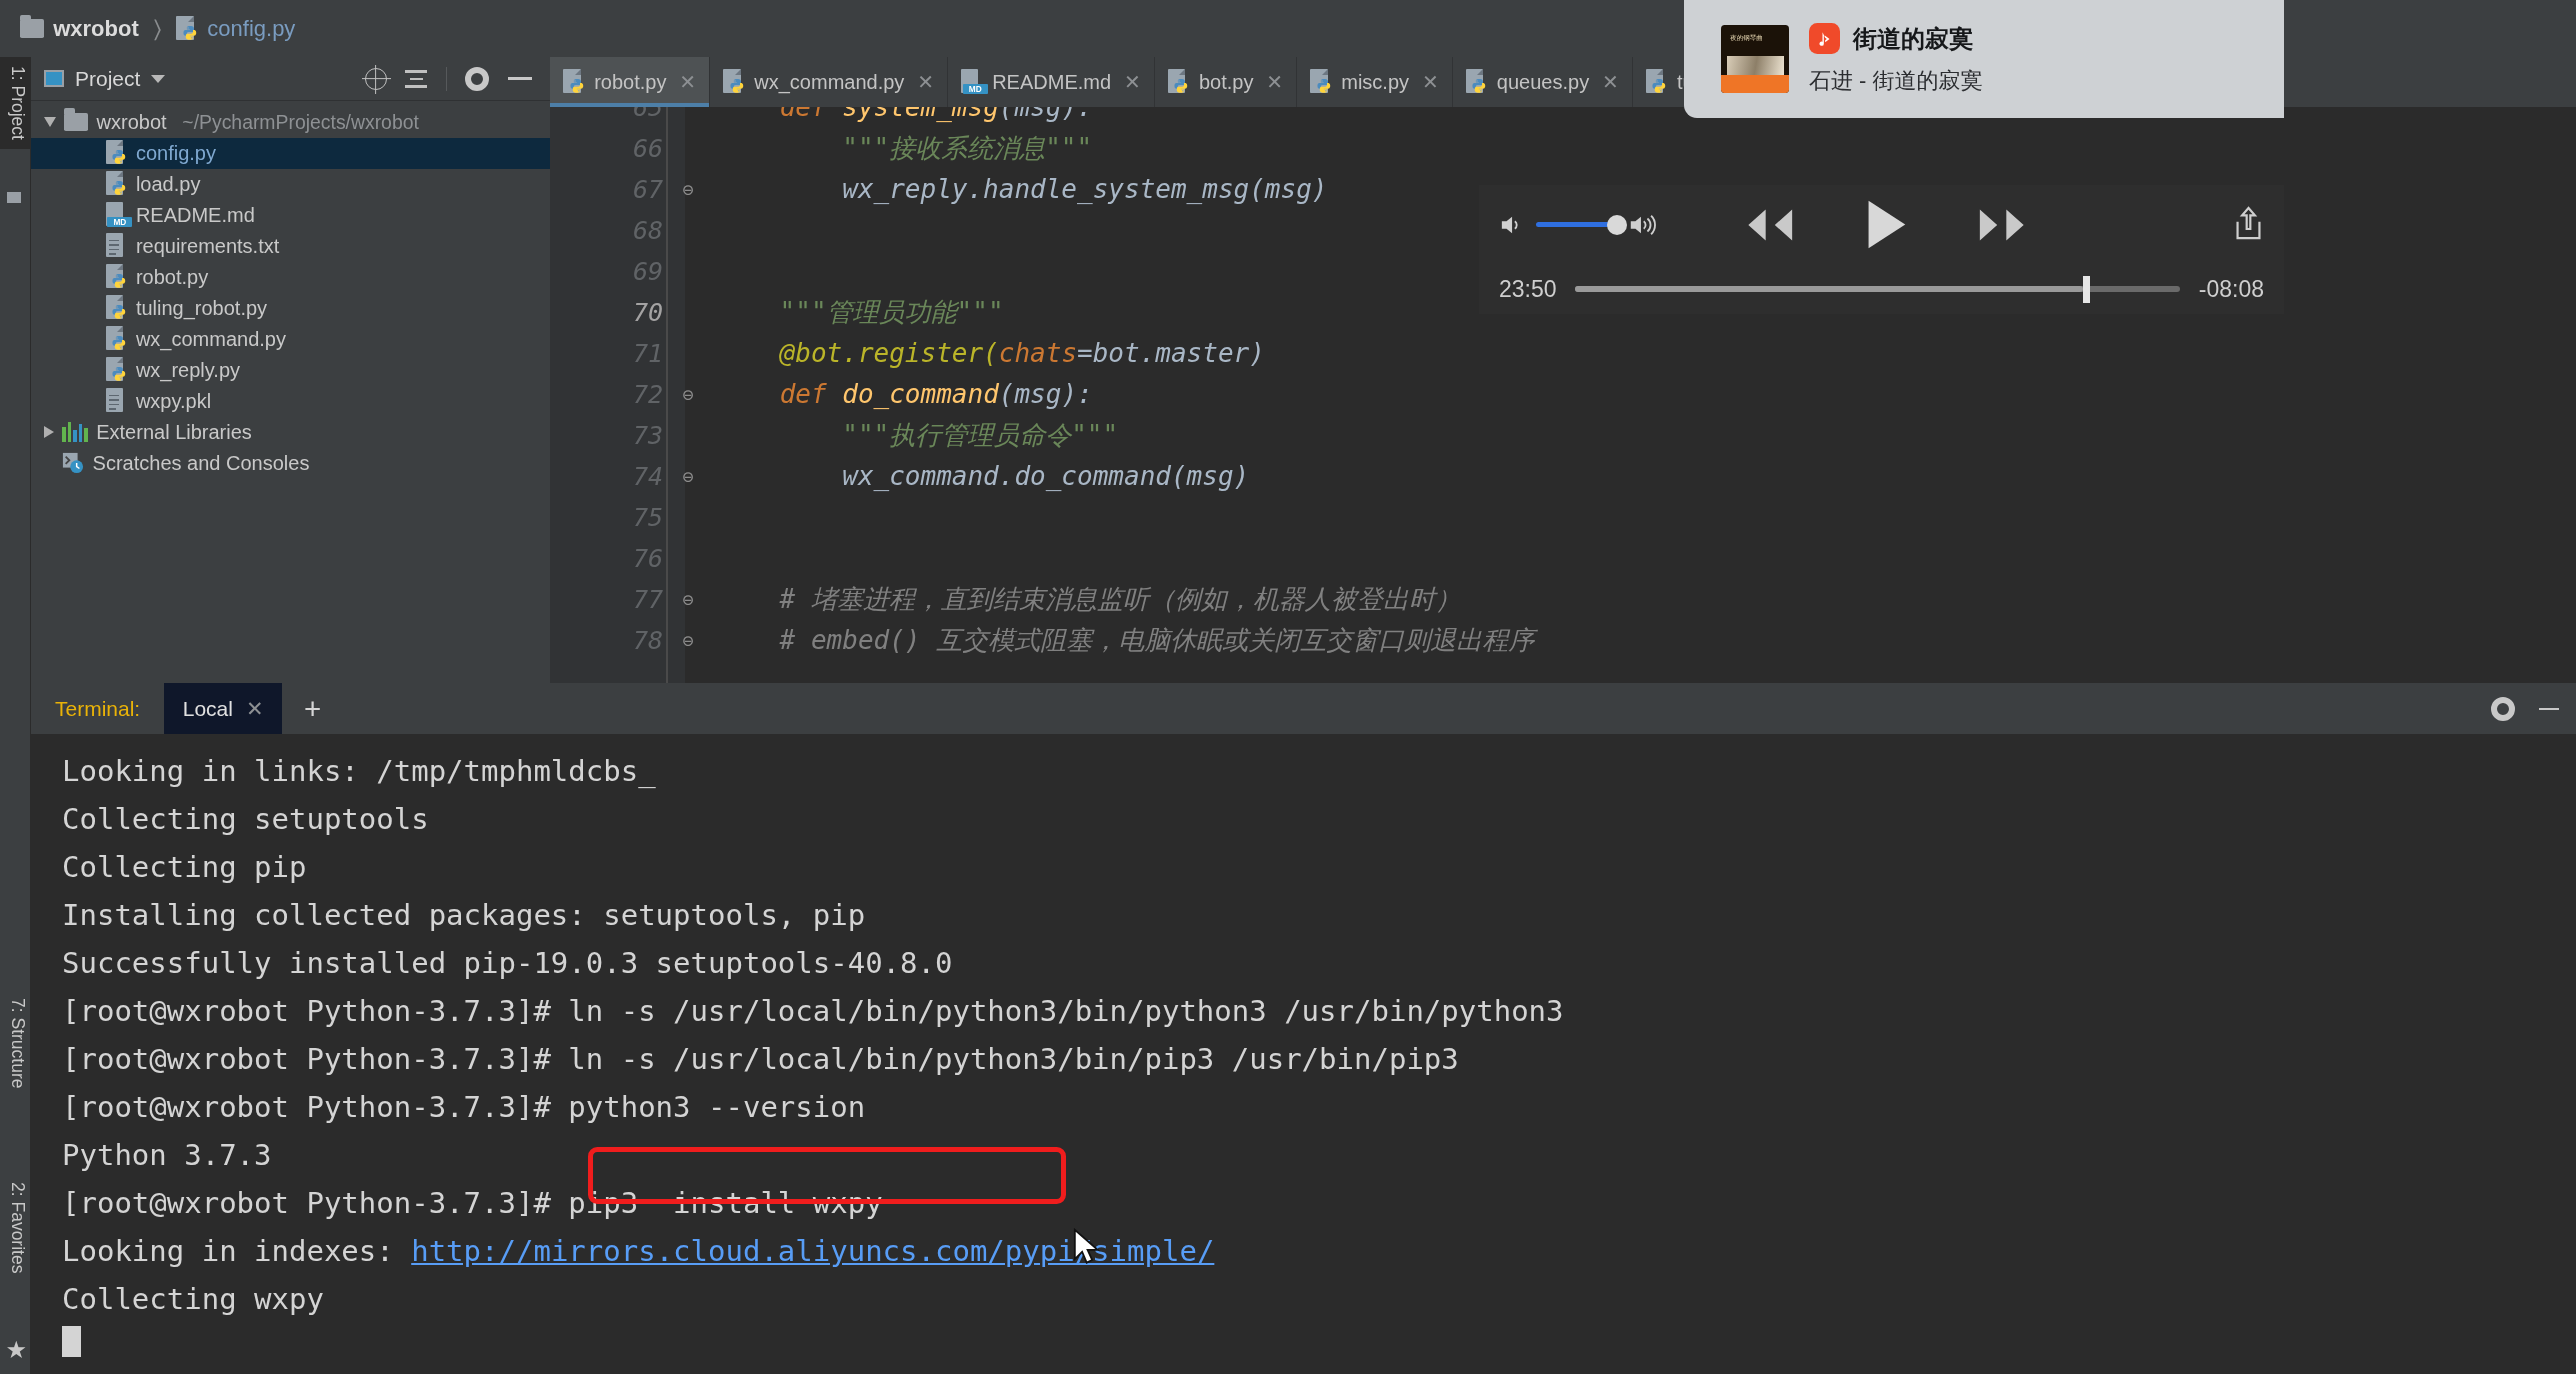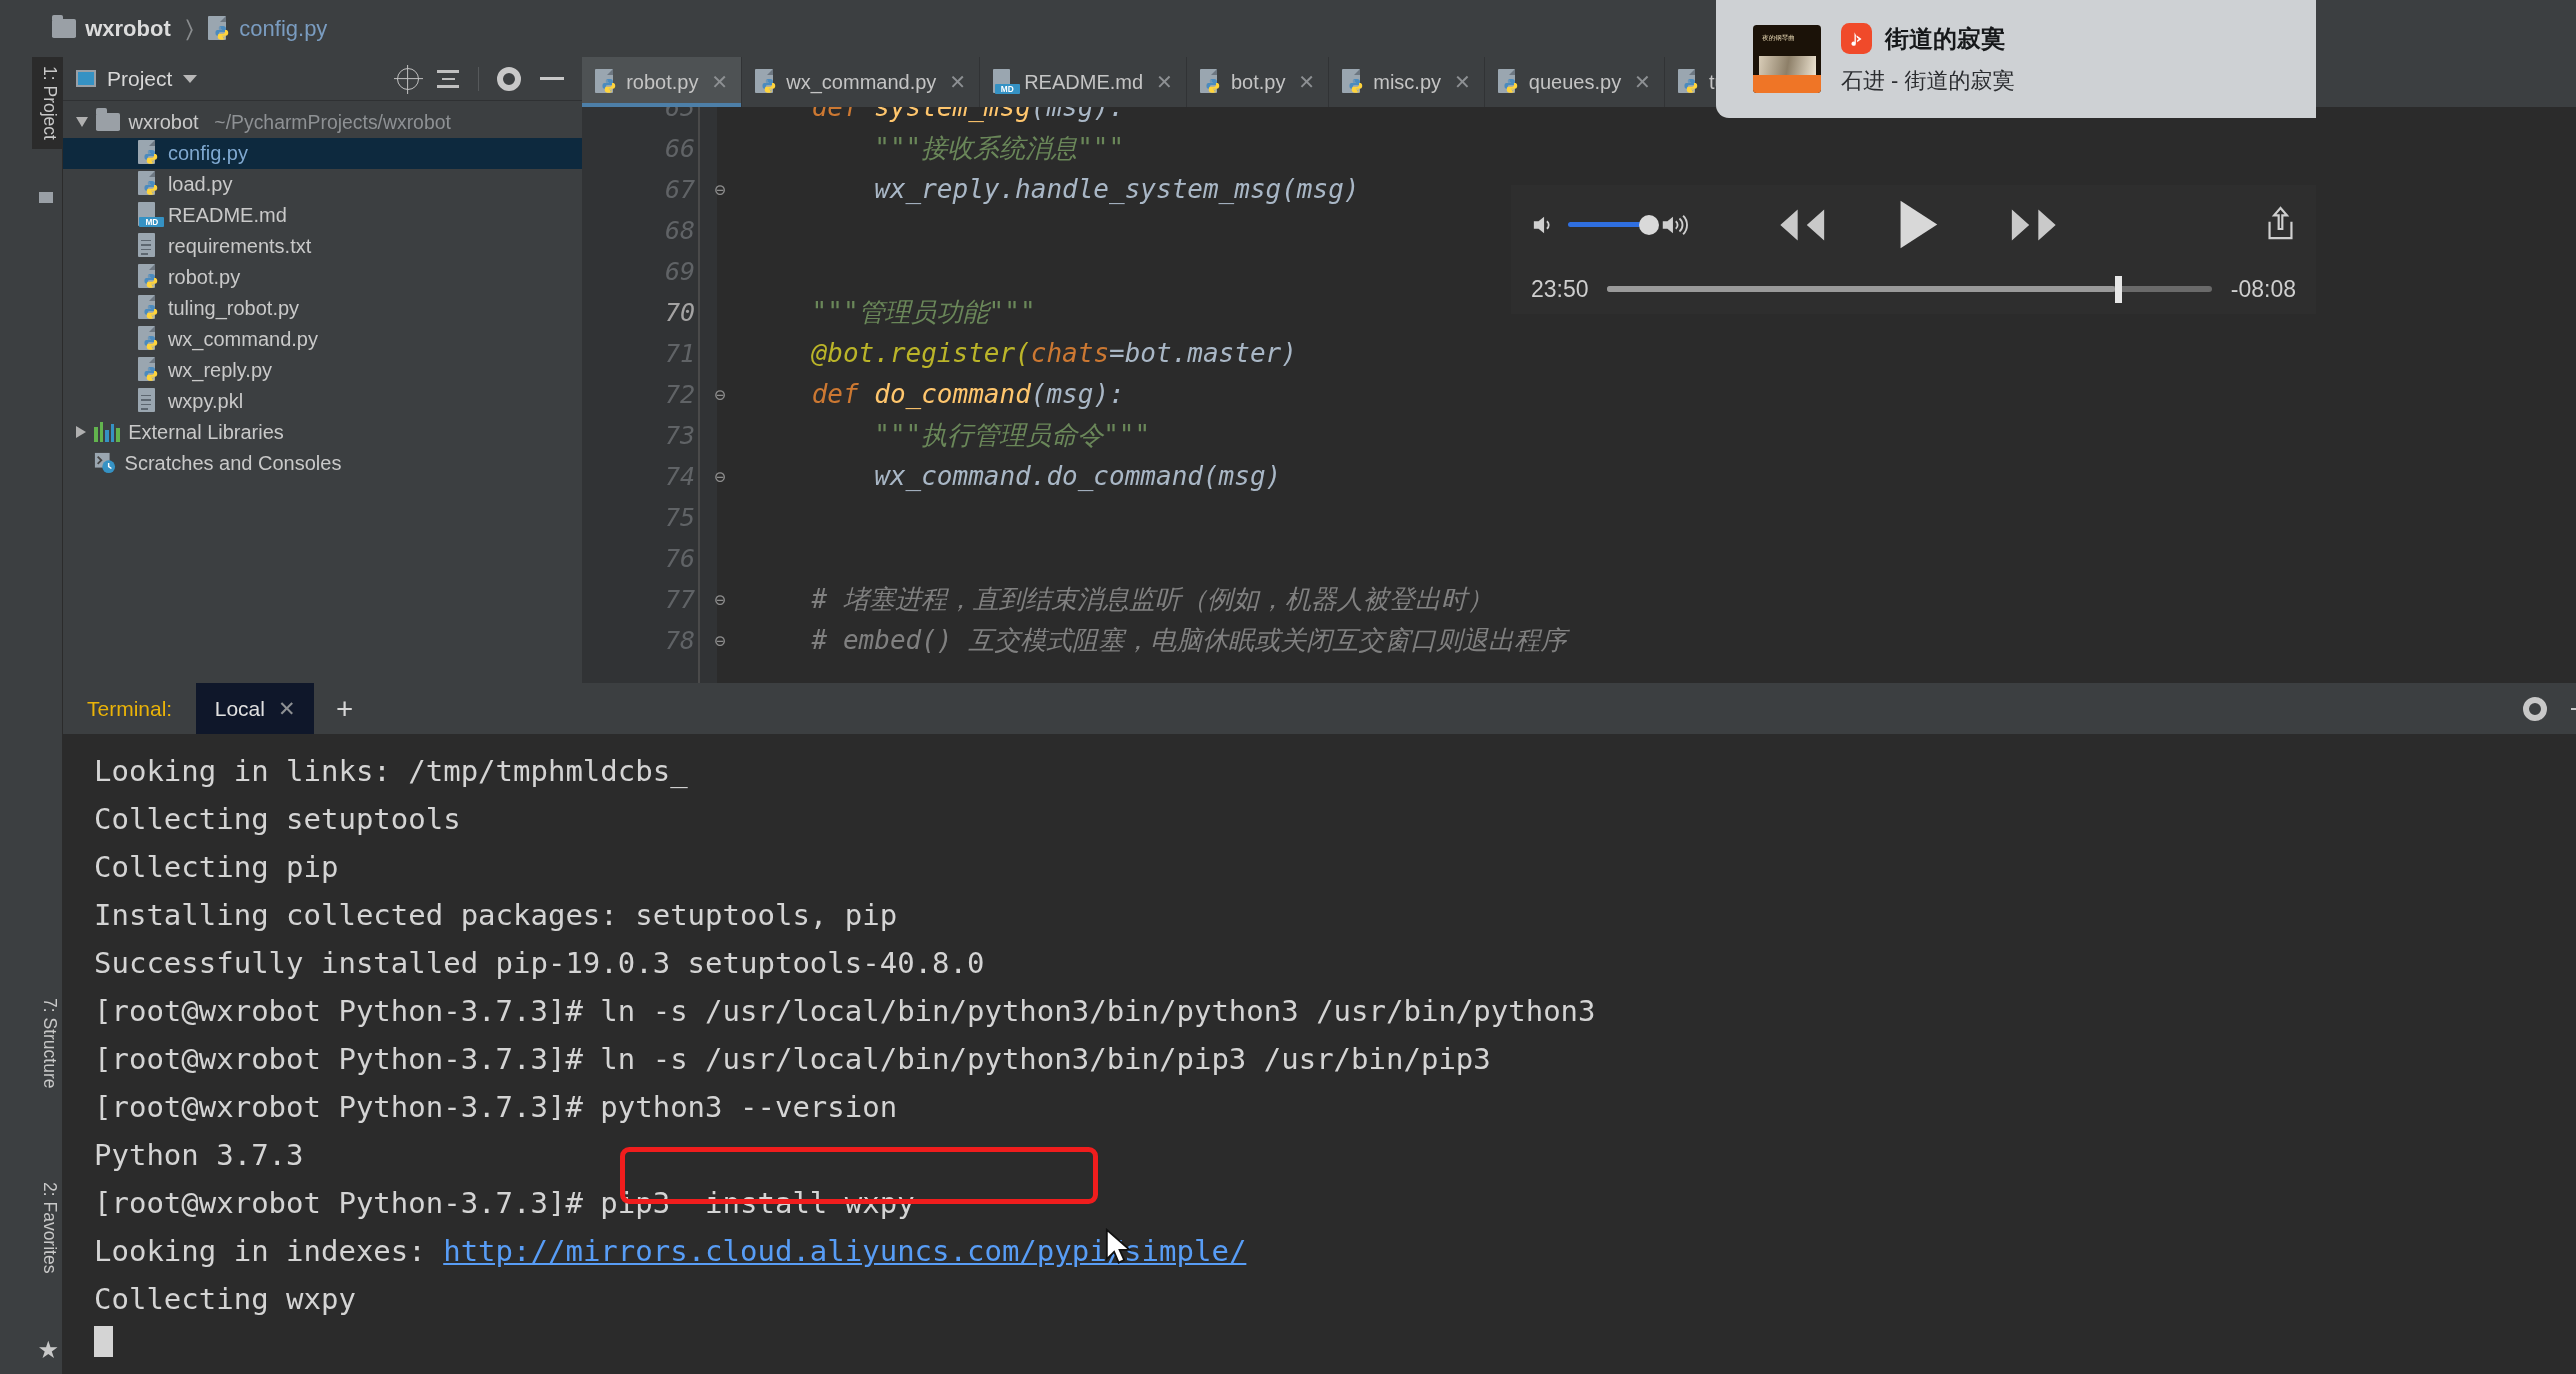--- a/index.html
+++ b/index.html
@@ -1,19 +1,19 @@
 <!DOCTYPE html>
 <html style="font-size:14.8px"><head>
 <meta charset="utf-8">
 <style>
   * { box-sizing: border-box; margin:0; padding:0; }
   html,body { width:2576px; height:1375px; overflow:hidden; background:#3c3f41; }
   body { font-family:"Liberation Sans", sans-serif; color:#bbbbbb; }
 
-  .app { position:relative; width:2284px; height:1375px; background:#3c3f41;margin-left:32px; }
+  .app { position:relative; width:2284px; height:1375px; background:#3c3f41; }
 
   
   .topbar { position:absolute; left:0; top:0; width:2576px; height:57px;
             background:#3c3f41; display:flex; align-items:center; padding-left:20px; }
   .crumb { display:flex; align-items:center; gap:9.2px; font-size:22px; }
   .crumb .sep { color:#8a8d8f; font-size:24px; margin:0 5.5px; }
   .crumb .proj { color:#dcdcdc; font-weight:bold; }
   .crumb .file { color:#7a9cc0; }
 
   .folder-ic { width:24px; height:18.5px; background:#9aa0a6; border-radius:1.8px 1.8px 1.8px 1.8px;

